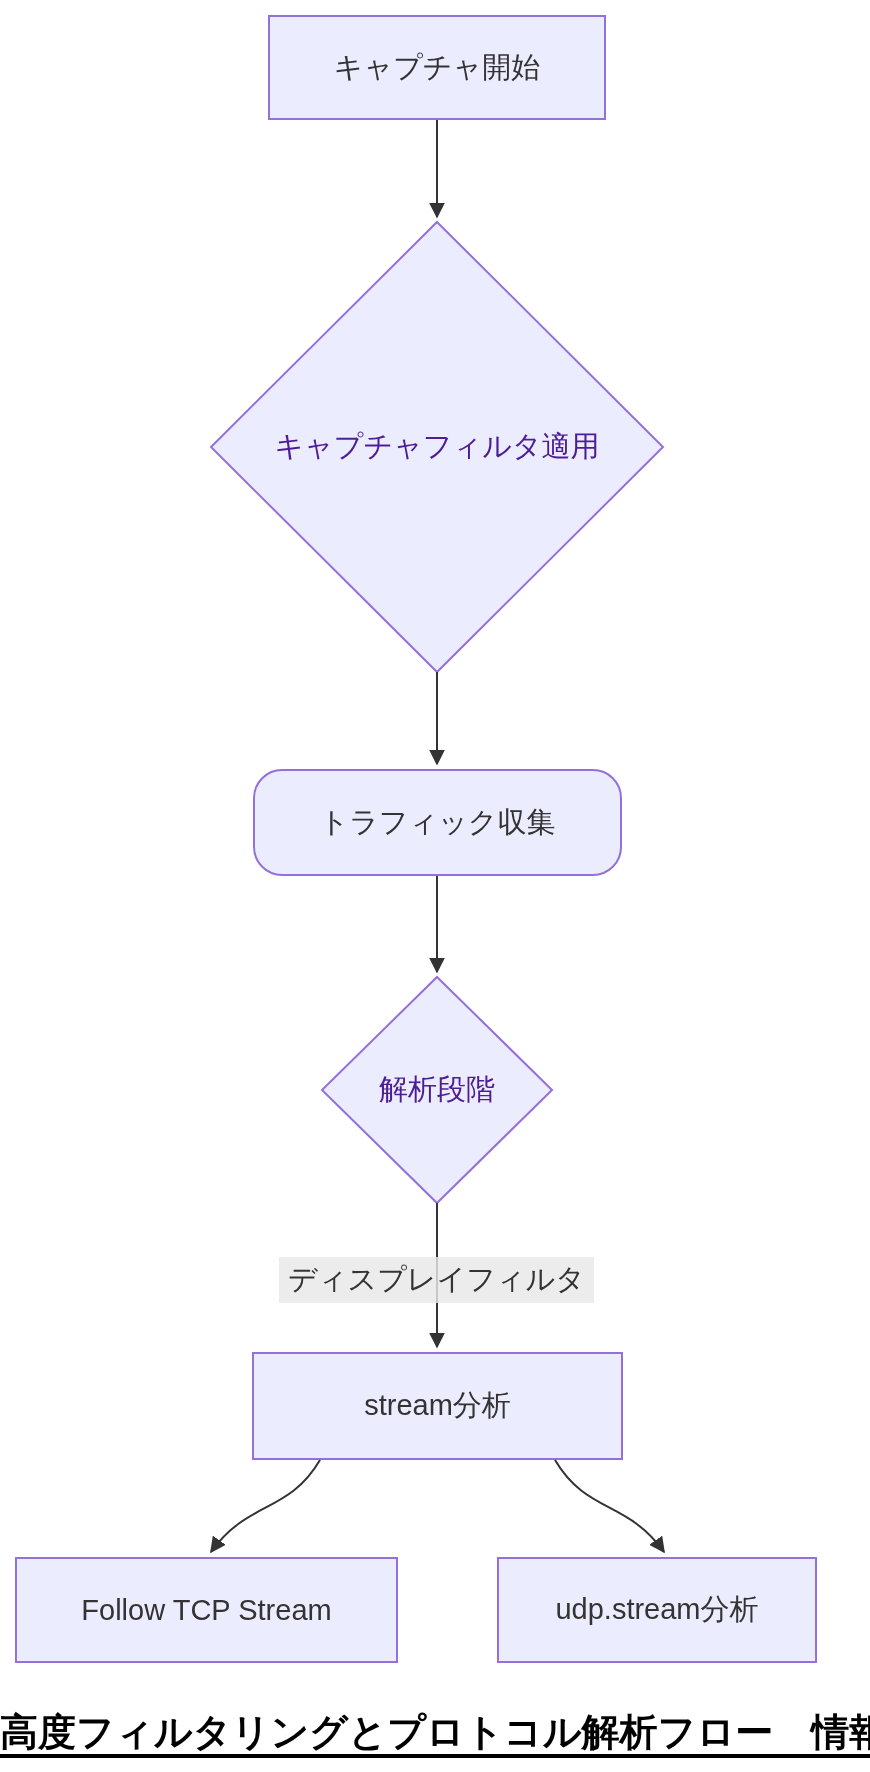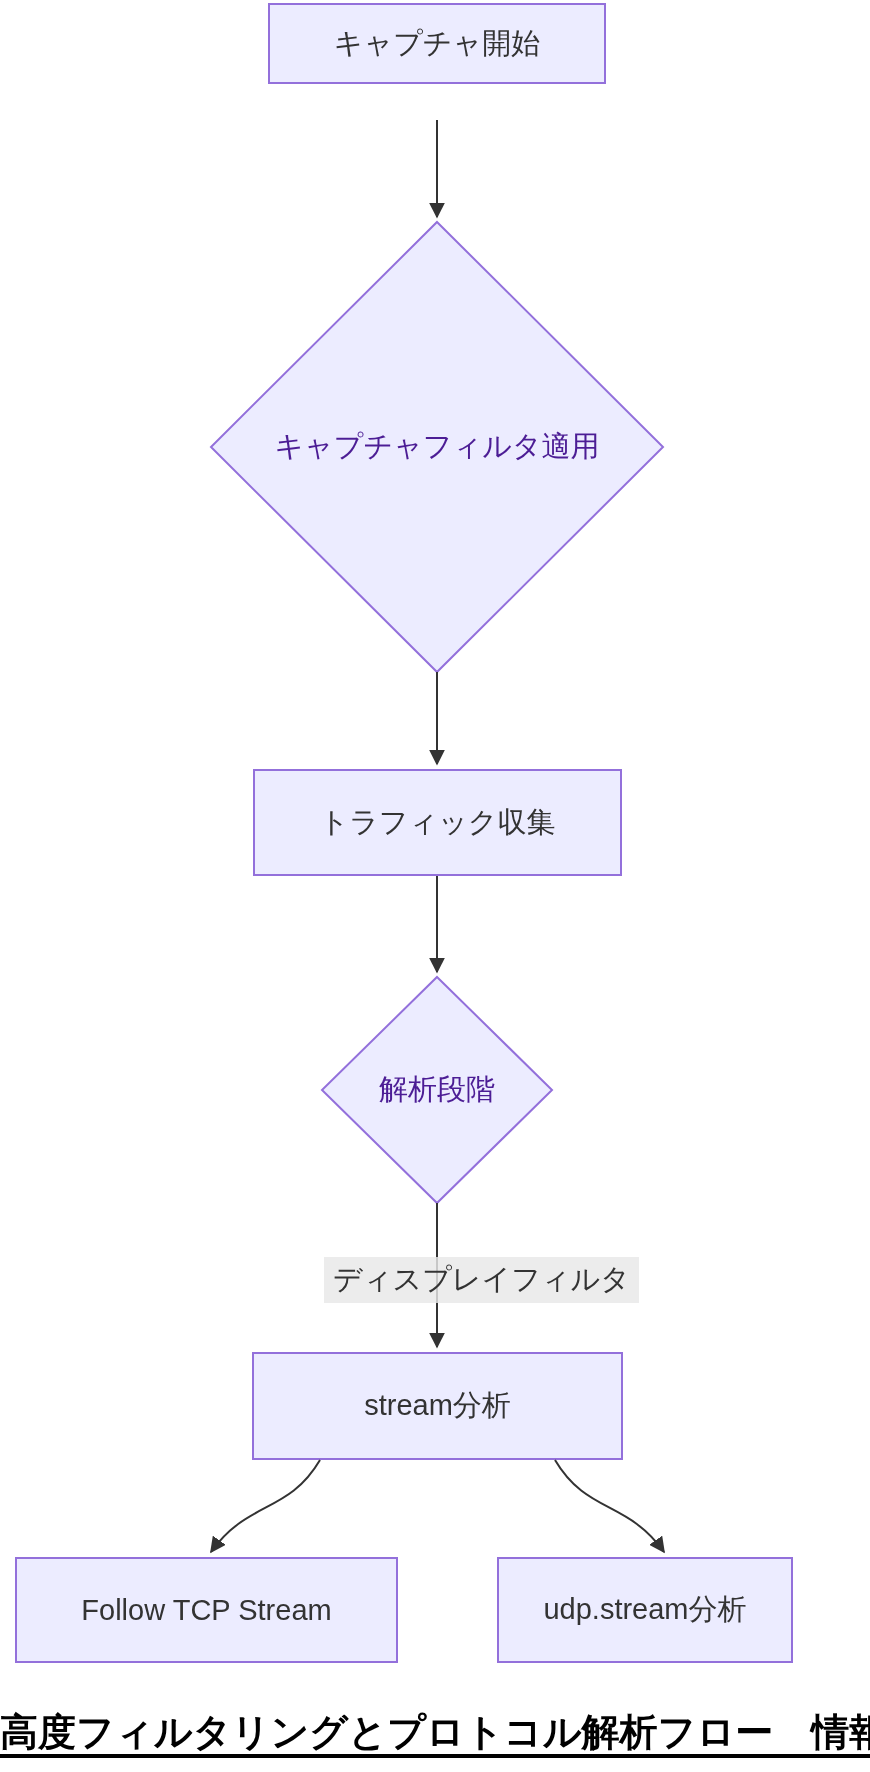--- a/index.html
+++ b/index.html
@@ -50,21 +50,20 @@
     position: absolute;
     box-sizing: border-box;
     background: rgba(232, 232, 232, 0.82);
     color: #333333;
     font-size: 29px;
     display: flex;
     align-items: center;
     justify-content: center;
     white-space: nowrap;
     z-index: 3;
-    margin-left: 45px;
   }
   .caption {
     position: absolute;
     left: 0;
     top: 1709px;
     width: 870px;
     height: 46px;
     line-height: 46px;
     font-size: 38px;
     font-weight: bold;
@@ -81,37 +80,37 @@
     height: 4px;
     background: #000000;
     z-index: 3;
   }
 </style>
 </head>
 <body>
 
 <div class="canvas">
 
-  <div class="node" style="left:268px; top:3px; width:338px; height:81px;">
+  <div class="node" style="left:268px; top:15px; width:338px; height:105px;">
     <span>キャプチャ開始</span>
   </div>
 
-  <div class="node" style="left:253px; top:769px; width:369px; height:107px;">
+  <div class="node" style="left:253px; top:769px; width:369px; height:107px;border-radius:29px;">
     <span>トラフィック収集</span>
   </div>
 
   <div class="node" style="left:252px; top:1352px; width:371px; height:108px;">
     <span>stream分析</span>
   </div>
 
   <div class="node" style="left:15px; top:1557px; width:383px; height:106px;align-items:center;">
     <span>Follow TCP Stream</span>
   </div>
 
-  <div class="node" style="left:497px; top:1557px; width:296px; height:106px;">
+  <div class="node" style="left:497px; top:1557px; width:320px; height:106px;">
     <span>udp.stream分析</span>
   </div>
 
   <svg class="layer edges-svg" width="870" height="1772" viewBox="0 0 870 1772">
     <defs>
       <marker id="arrow" viewBox="0 0 10 10" refX="9" refY="5" markerWidth="8" markerHeight="8" orient="auto">
         <path d="M0,0 L10,5 L0,10 z" fill="#333333"></path>
       </marker>
     </defs>
 

